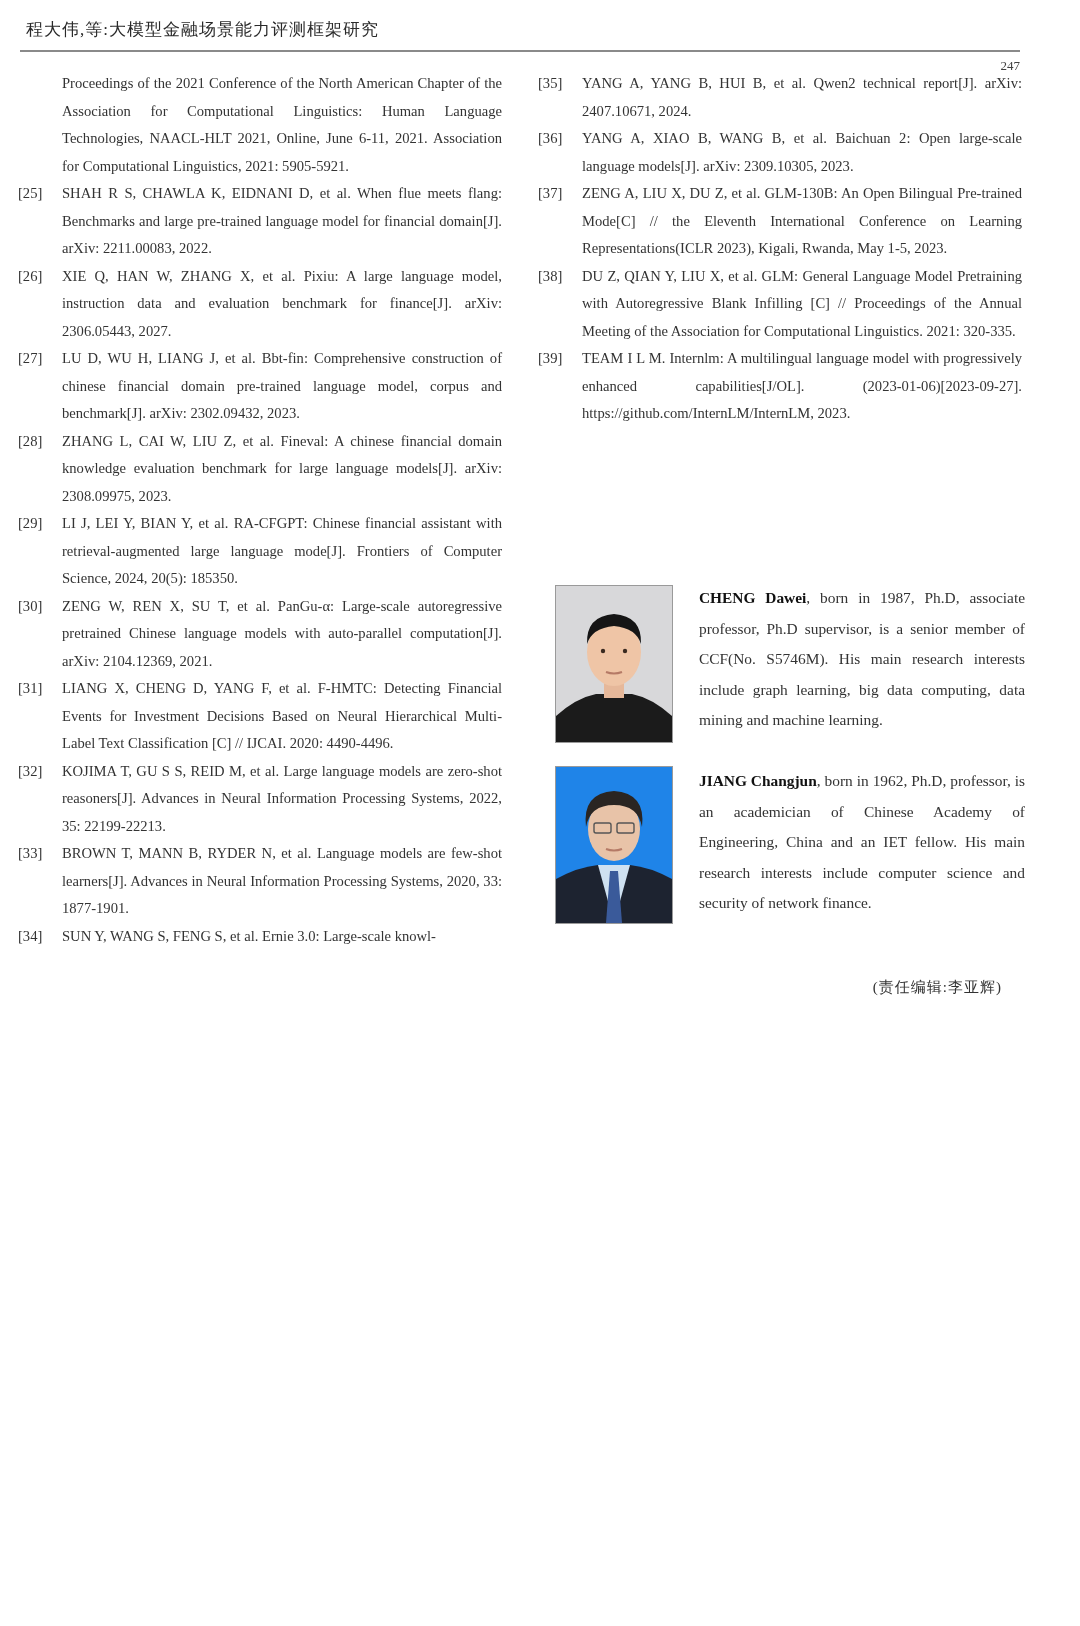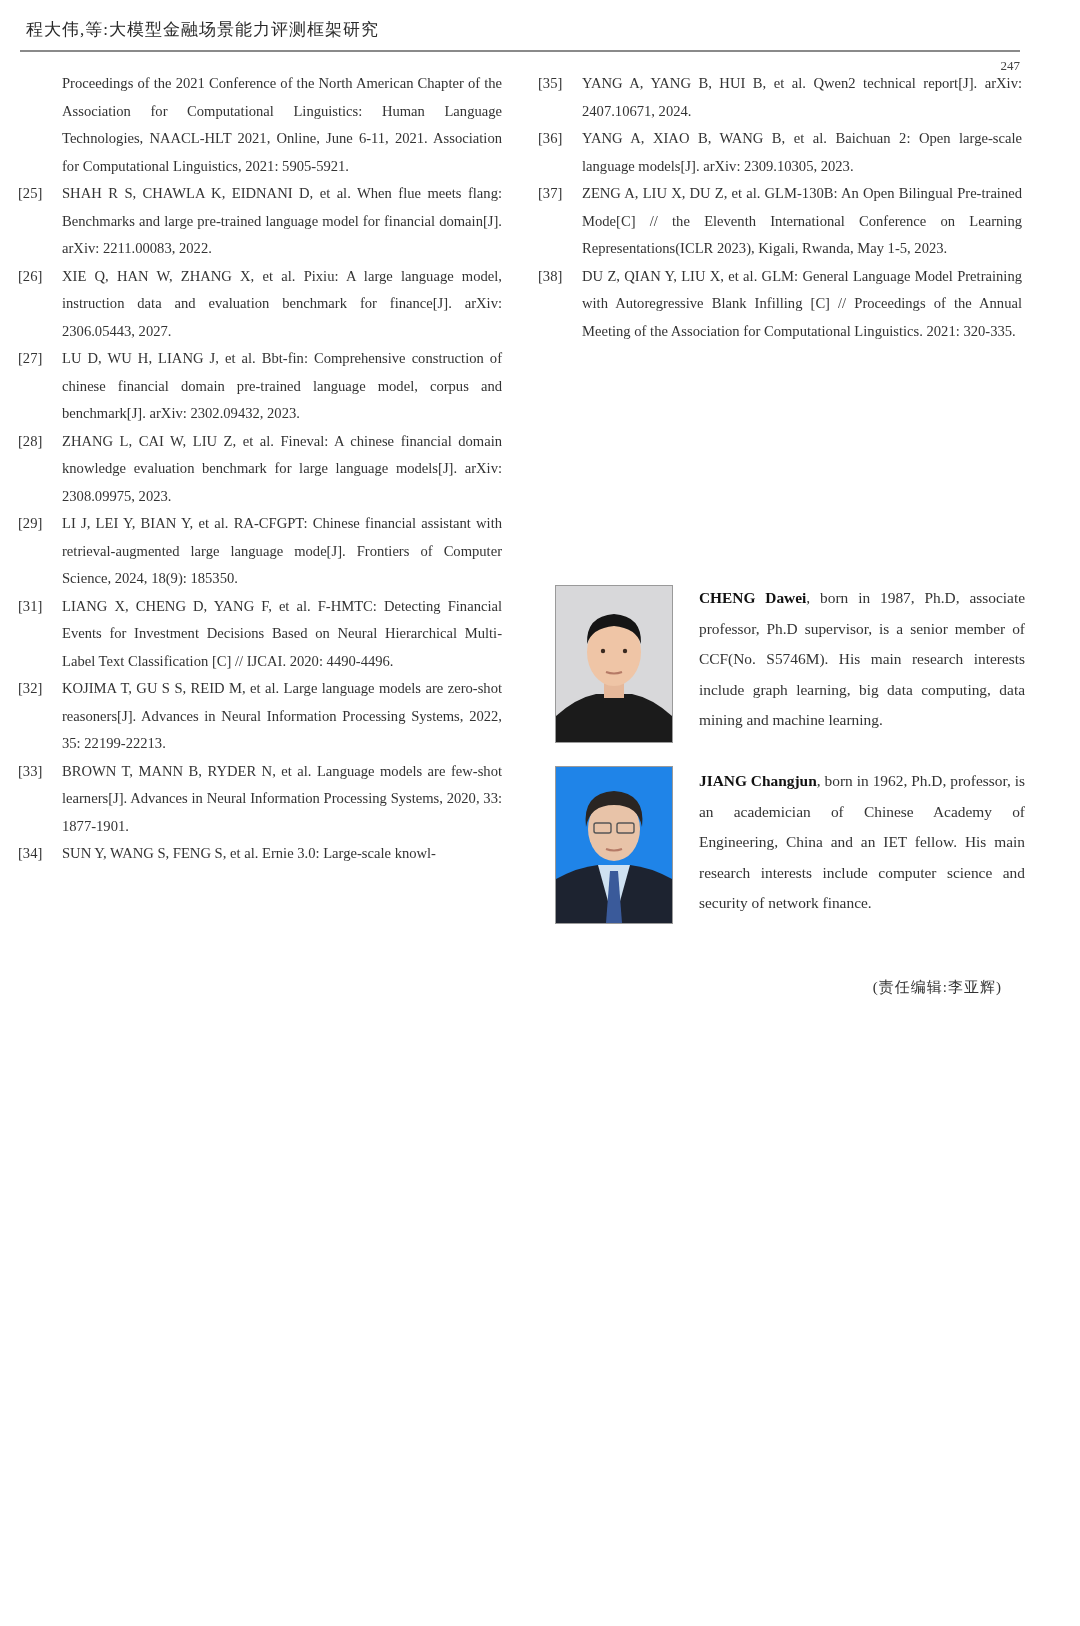--- a/index.html
+++ b/index.html
@@ -49,21 +49,25 @@
   <div class="ref">
       <span class="ref-num">[27]</span>
       <span class="ref-text">LU D, WU H, LIANG J, et al. Bbt-fin: Comprehensive construction of chinese financial domain pre-trained language model, corpus and benchmark[J]. arXiv: 2302.09432, 2023.</span>
     </div>
   <div class="ref">
       <span class="ref-num">[28]</span>
       <span class="ref-text">ZHANG L, CAI W, LIU Z, et al. Fineval: A chinese financial domain knowledge evaluation benchmark for large language models[J]. arXiv: 2308.09975, 2023.</span>
     </div>
   <div class="ref">
       <span class="ref-num">[29]</span>
-      <span class="ref-text">LI J, LEI Y, BIAN Y, et al. RA-CFGPT: Chinese financial assistant with retrieval-augmented large language mode[J]. Frontiers of Computer Science, 2024, 18(9): 185350.</span>
+      <span class="ref-text">LI J, LEI Y, BIAN Y, et al. RA-CFGPT: Chinese financial assistant with retrieval-augmented large language mode[J]. Frontiers of Computer Science, 2024, 20(5): 185350.</span>
+    </div>
+  <div class="ref">
+      <span class="ref-num">[30]</span>
+      <span class="ref-text">ZENG W, REN X, SU T, et al. PanGu-α: Large-scale autoregressive pretrained Chinese language models with auto-parallel computation[J]. arXiv: 2104.12369, 2021.</span>
     </div>
   <div class="ref">
       <span class="ref-num">[31]</span>
       <span class="ref-text">LIANG X, CHENG D, YANG F, et al. F-HMTC: Detecting Financial Events for Investment Decisions Based on Neural Hierarchical Multi-Label Text Classification [C] // IJCAI. 2020: 4490-4496.</span>
     </div>
   <div class="ref">
       <span class="ref-num">[32]</span>
       <span class="ref-text">KOJIMA T, GU S S, REID M, et al. Large language models are zero-shot reasoners[J]. Advances in Neural Information Processing Systems, 2022, 35: 22199-22213.</span>
     </div>
   <div class="ref">
@@ -85,20 +89,24 @@
       <span class="ref-num">[36]</span>
       <span class="ref-text">YANG A, XIAO B, WANG B, et al. Baichuan 2: Open large-scale language models[J]. arXiv: 2309.10305, 2023.</span>
     </div>
   <div class="ref">
       <span class="ref-num">[37]</span>
       <span class="ref-text">ZENG A, LIU X, DU Z, et al. GLM-130B: An Open Bilingual Pre-trained Mode[C] // the Eleventh International Conference on Learning Representations(ICLR 2023), Kigali, Rwanda, May 1-5, 2023.</span>
     </div>
   <div class="ref">
       <span class="ref-num">[38]</span>
       <span class="ref-text">DU Z, QIAN Y, LIU X, et al. GLM: General Language Model Pretraining with Autoregressive Blank Infilling [C] // Proceedings of the Annual Meeting of the Association for Computational Linguistics. 2021: 320-335.</span>
+    </div>
+  <div class="ref">
+      <span class="ref-num">[39]</span>
+      <span class="ref-text">TEAM I L M. Internlm: A multilingual language model with progressively enhanced capabilities[J/OL]. (2023-01-06)[2023-09-27]. https://github.com/InternLM/InternLM, 2023.</span>
     </div>
 </div>
 
 <div class="bios">
   <div class="bio">
     <div class="photo photo-1">
       <svg width="116" height="156" viewBox="0 0 116 156">
         <rect width="116" height="156" fill="#d8d8da"></rect>
         <path d="M0 156 L0 130 Q20 112 40 108 L76 108 Q96 112 116 130 L116 156 Z" fill="#1b1b1b"></path>
         <rect x="48" y="94" width="20" height="18" fill="#e6b89a"></rect>

